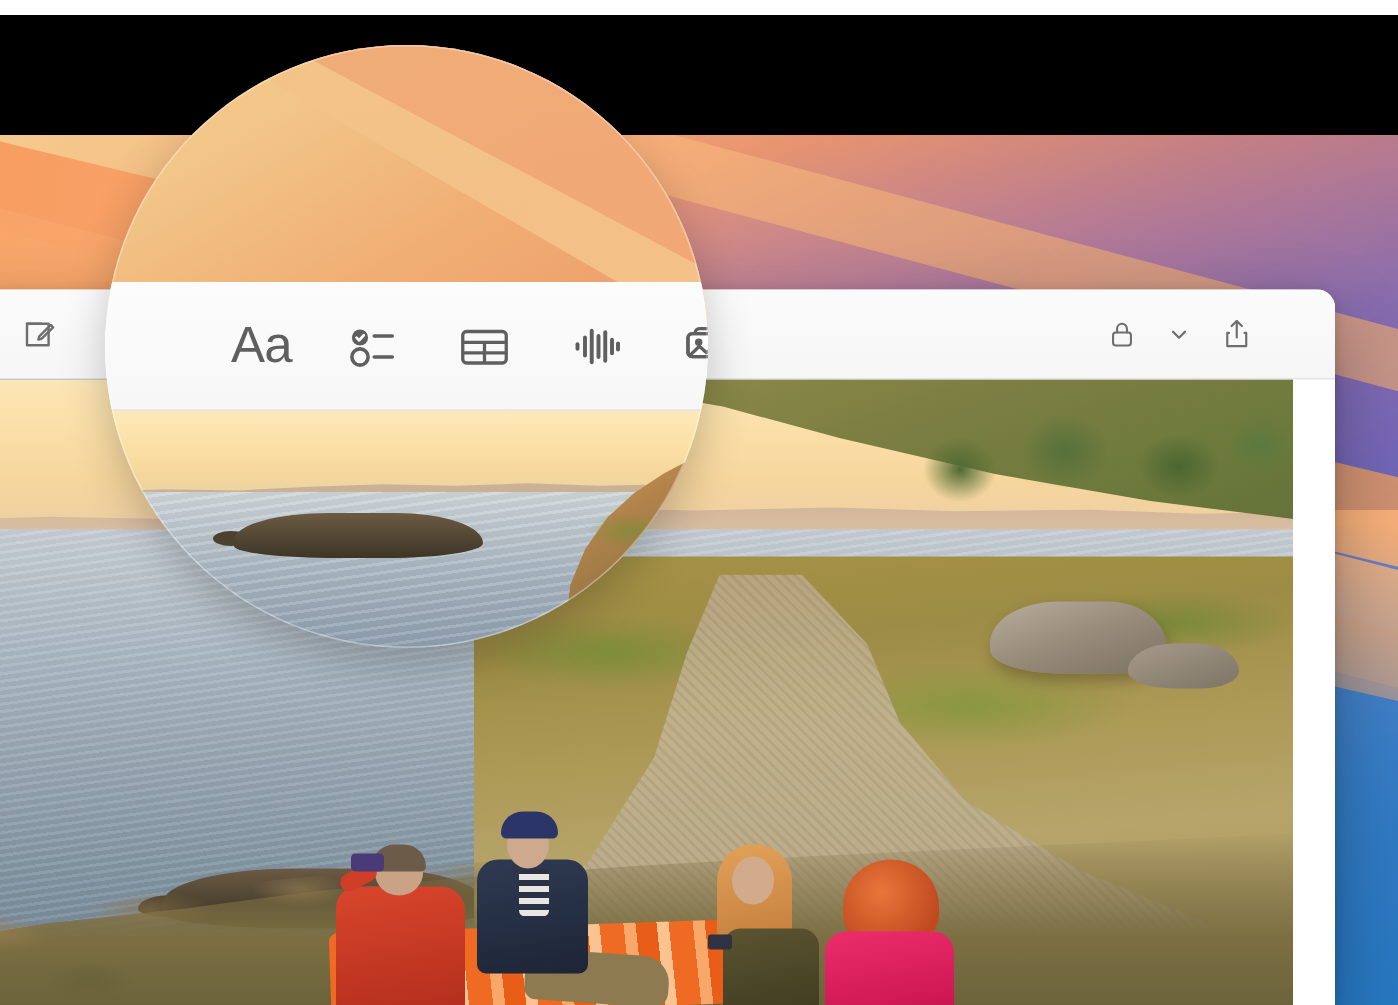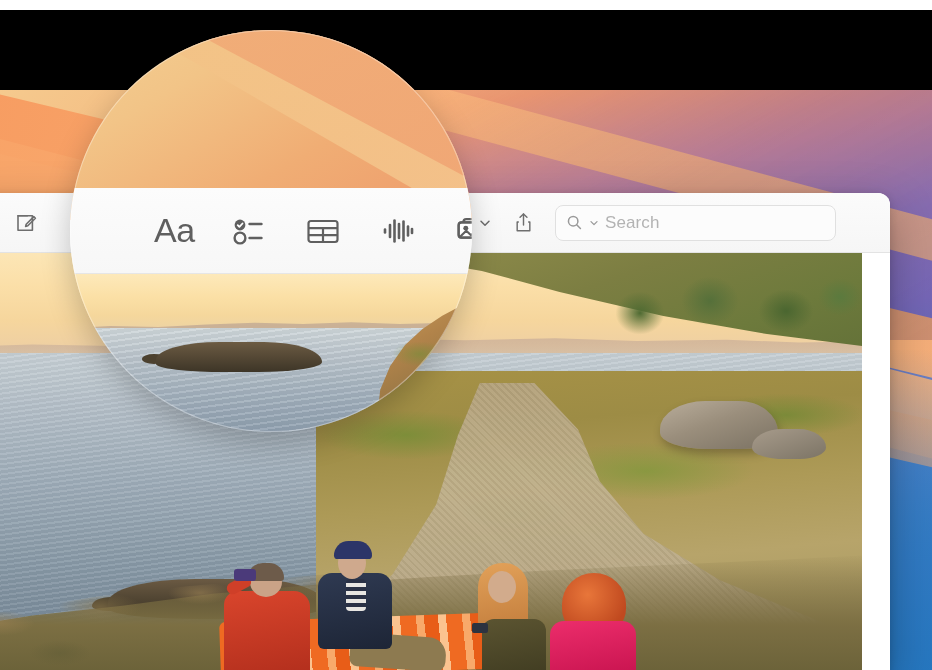--- a/index.html
+++ b/index.html
@@ -376,34 +376,20 @@
           </svg>
         </span>
         <span class="ticon">
           <svg width="23" height="23" viewBox="0 0 24 24" fill="none" stroke="#6e6e6e" stroke-width="1.5" stroke-linecap="round" stroke-linejoin="round">
             <path d="M12 3.2v11.4"></path>
             <path d="M8.4 6.6L12 3.2l3.6 3.4"></path>
             <path d="M6.6 11.4H5.4v9.2h13.2v-9.2h-1.2"></path>
           </svg>
         </span>
 
-        <div class="search-field">
-          <span class="ticon">
-            <svg width="17" height="17" viewBox="0 0 18 18" fill="none" stroke="#9a9a9a" stroke-width="1.6" stroke-linecap="round">
-              <circle cx="7.6" cy="7.6" r="5"></circle>
-              <path d="M11.3 11.3l4 4"></path>
-            </svg>
-          </span>
-          <span class="ticon">
-            <svg width="10" height="10" viewBox="0 0 12 12" fill="none" stroke="#9a9a9a" stroke-width="1.5" stroke-linecap="round" stroke-linejoin="round">
-              <path d="M2.4 4.4L6 8l3.6-3.6"></path>
-            </svg>
-          </span>
-          <span class="search-ph">Search</span>
-        </div>
       </div>
     </div>
 
     <div class="photo">
       <div class="ph-sky"></div>
       <div class="ph-hills"></div>
       <div class="ph-sea"></div>
       <div class="ph-island2"></div>
       <div class="ph-island"></div>
       <div class="ph-slope"></div>

